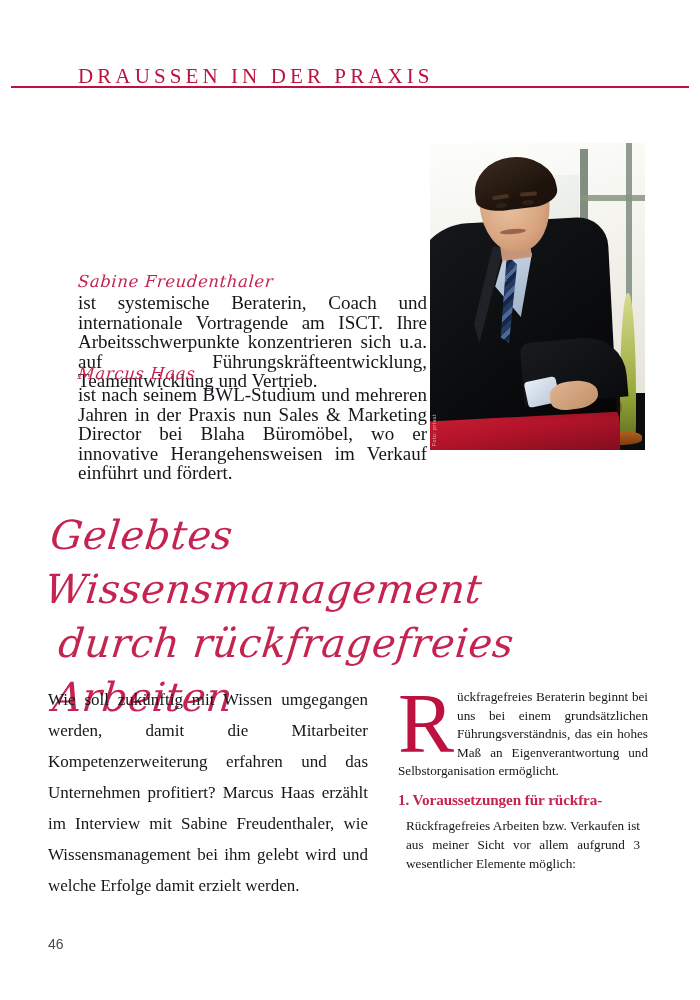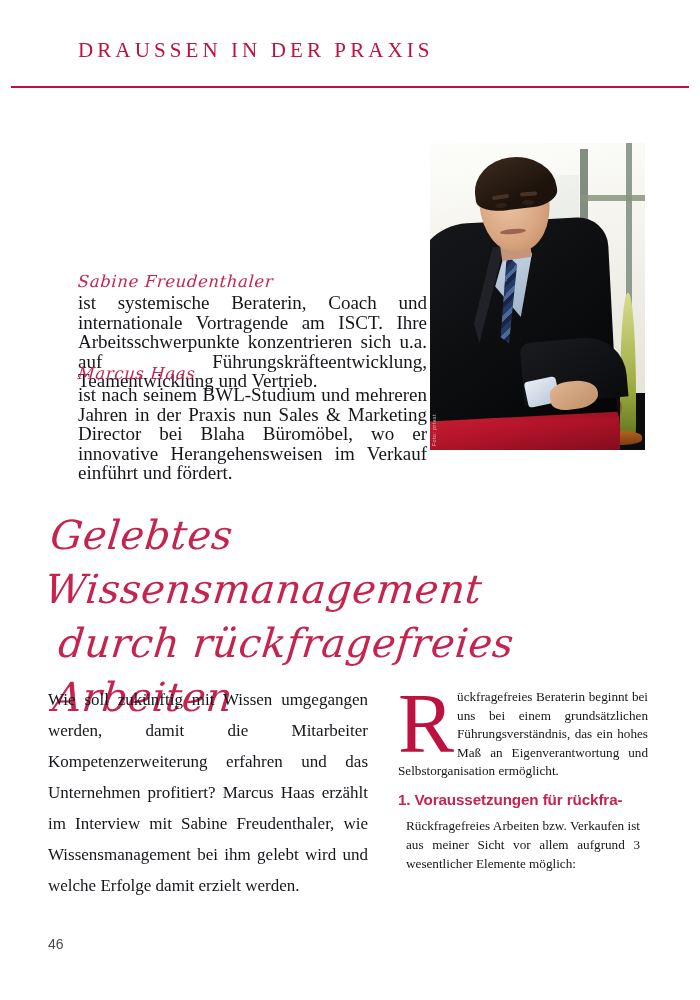--- a/index.html
+++ b/index.html
@@ -13,21 +13,21 @@
     position: relative;
     overflow: hidden;
     font-family: "Liberation Serif", serif;
     color: #1a1a1a;
   }
 
   
   #kicker {
     position: absolute;
     left: 78px;
-    top: 38px;
+    top: 64px;
     font-family: "Liberation Serif", serif;
     font-size: 21px;
     letter-spacing: 4.1px;
     color: #bd1240;
     white-space: nowrap;
   }
   #headrule {
     position: absolute;
     left: 11px;
     top: 86px;
@@ -237,21 +237,21 @@
   }
   #dropcap {
     float: left;
     font-family: "Liberation Serif", serif;
     font-size: 84px;
     line-height: 68px;
     color: #bd1240;
     margin: 2px 3px -6px 0;
   }
   #sub-heading {
-    font-family: Liberation Sans, sans-serif;
+    font-family: Liberation Serif, serif;
     font-weight: bold;
     font-size: 15.2px;
     line-height: 17.5px;
     color: #c4244f;
     margin: 10px 0 3px 0;
     letter-spacing: -.1px;
   }
   #sub-heading .sh-2 { display: block; }
   #body-para {
     font-family: "Liberation Serif", serif;

